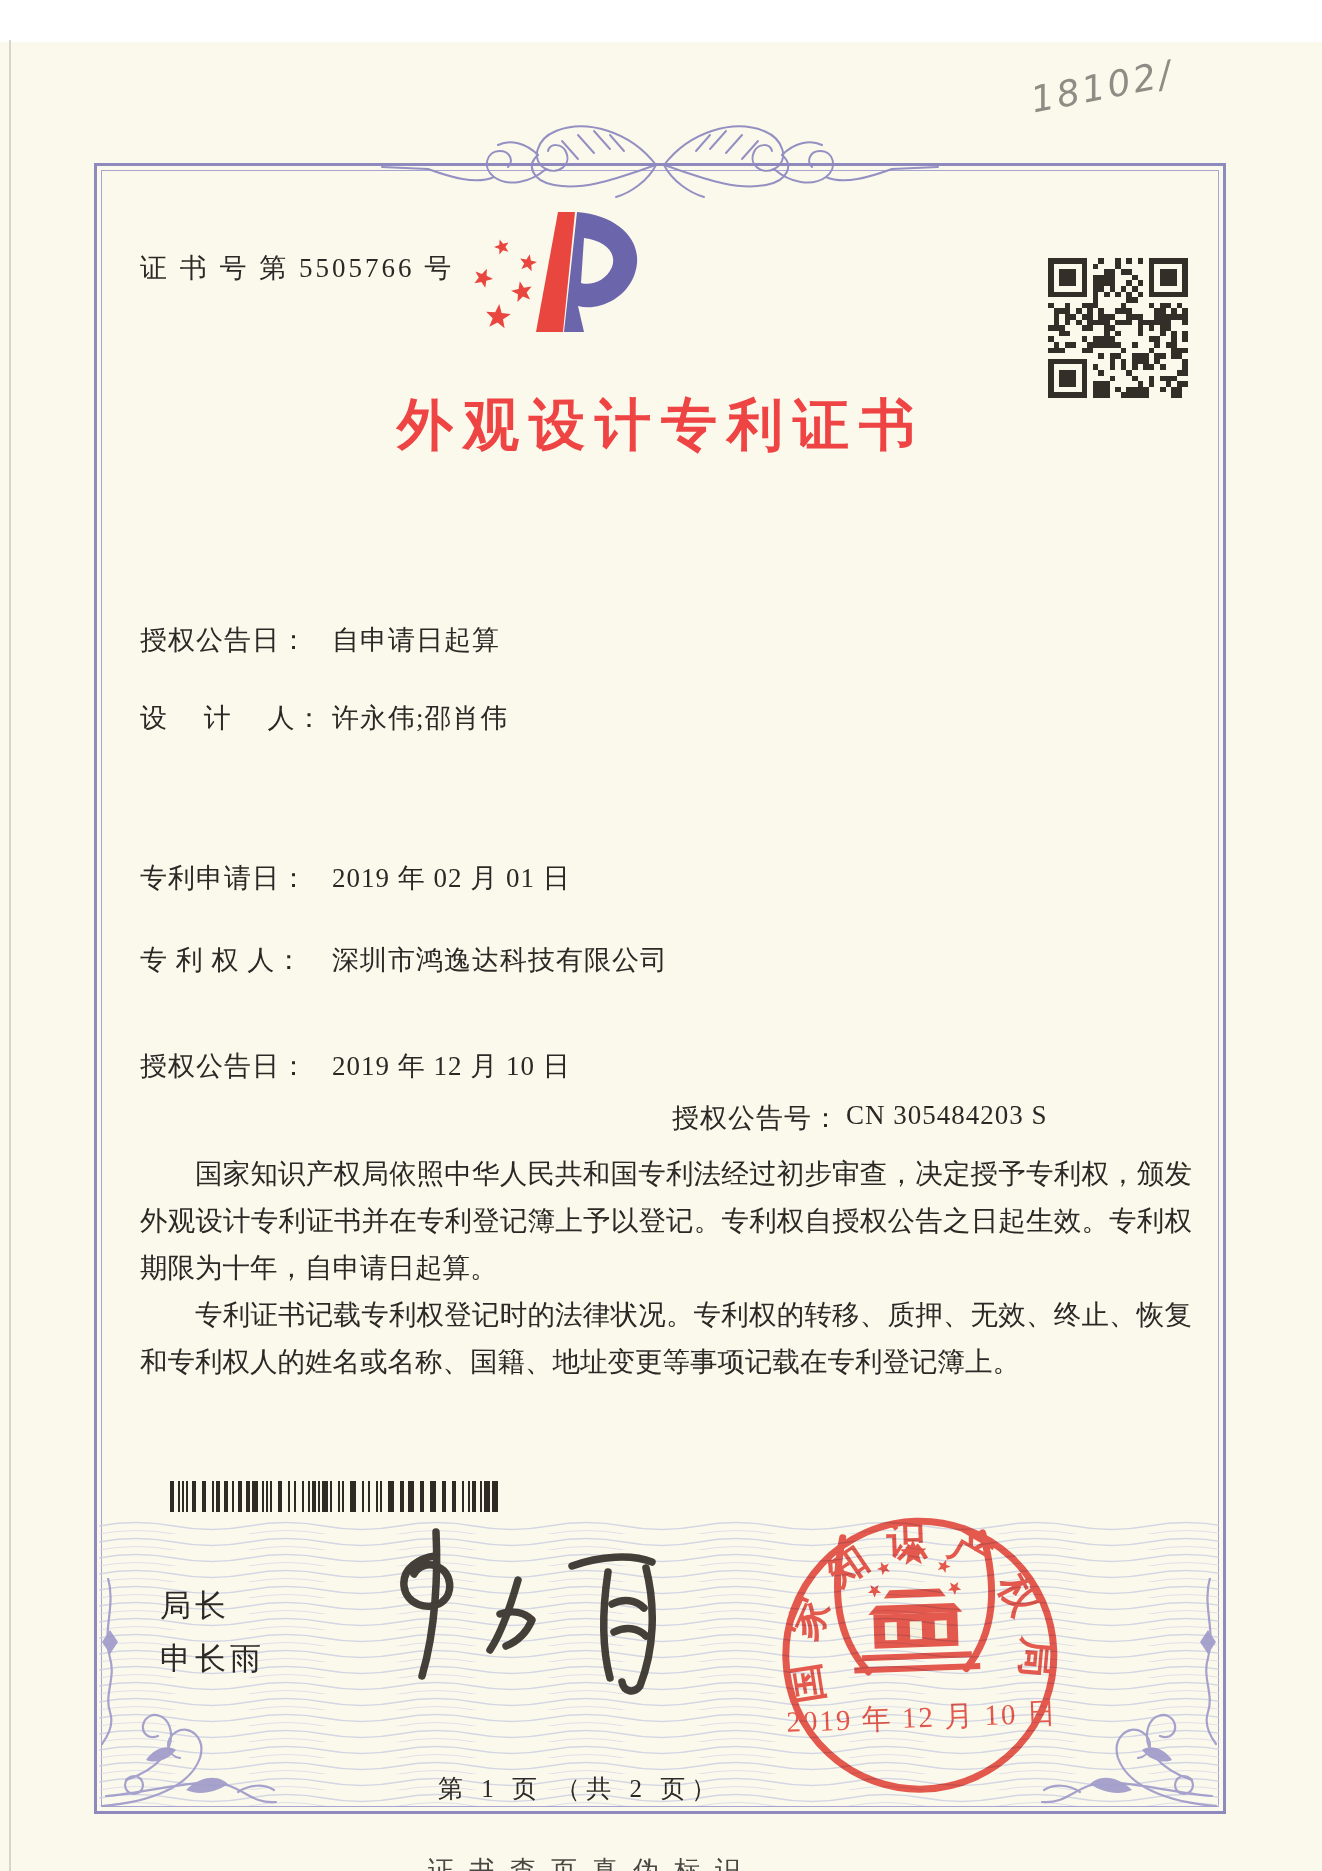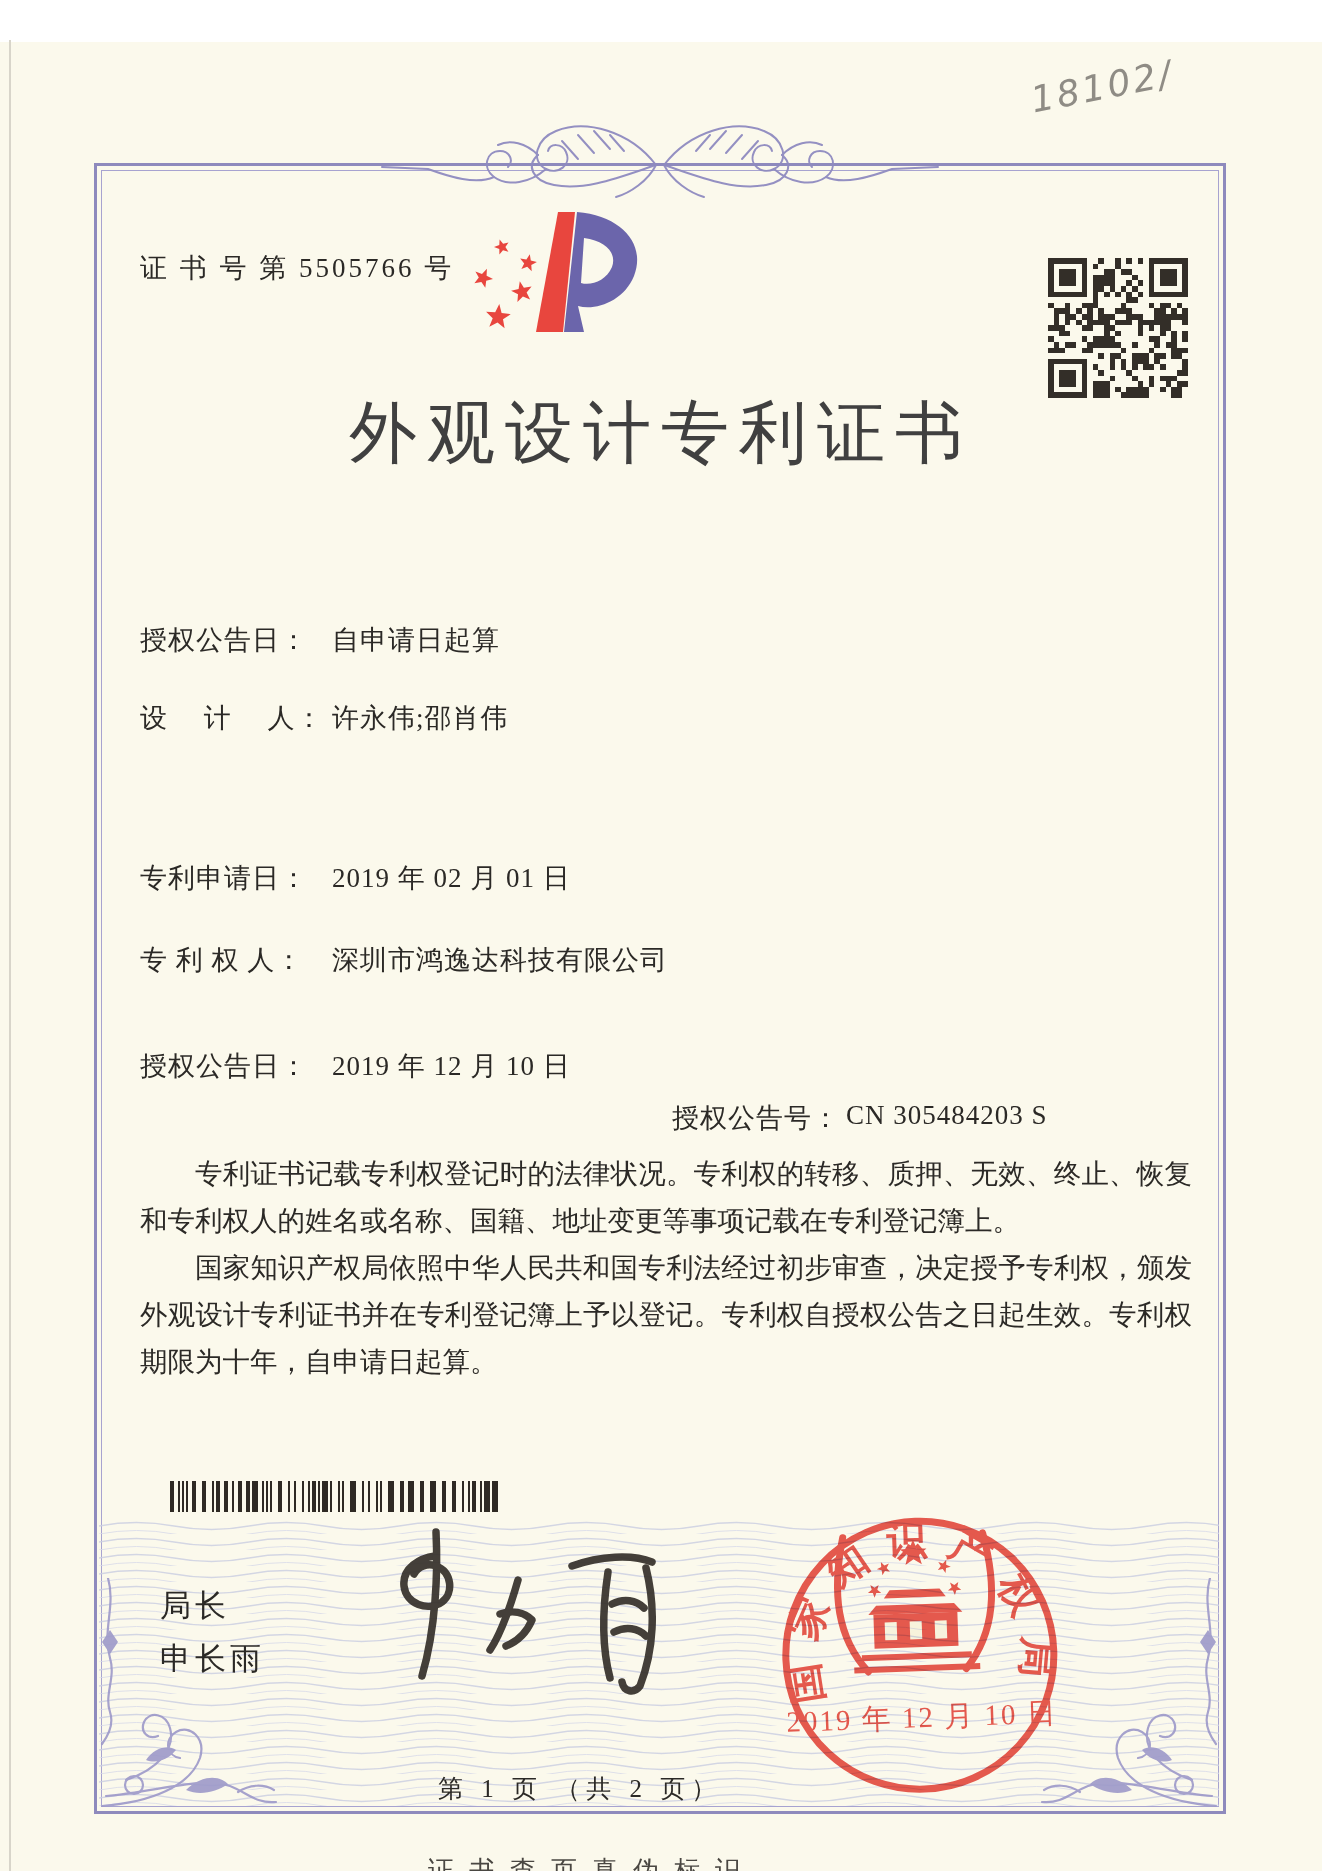--- a/index.html
+++ b/index.html
@@ -27,21 +27,21 @@
   .logo{position:absolute;left:465px;top:200px;}
   .qr{
     position:absolute;left:1048px;top:258px;width:140px;height:140px;
     display:grid;grid-template-columns:repeat(25,1fr);grid-template-rows:repeat(25,1fr);
   }
   .qr div{background:transparent;}
   .qr div.qm{background:#332e28;}
 
   .title{
     position:absolute;left:0;top:388px;width:100%;text-align:center;
-    font-size:68px;font-weight:normal;letter-spacing:10px;color:#404040;
+    font-size:56px;font-weight:bold;letter-spacing:10px;color:#ef4444;
   }
 
   .frow{position:absolute;left:140px;display:flex;font-size:27px;letter-spacing:1px;white-space:nowrap;}
   .frow .lbl{width:192px;flex:none;}
   .frow .val{white-space:nowrap;}
   .addr-val{line-height:41px;}
   .frow2{position:absolute;left:672px;display:flex;font-size:27px;letter-spacing:1px;white-space:nowrap;}
   .frow2 .lbl{margin-right:6px;}
 
   .paras{
@@ -768,22 +768,22 @@
   <div class="frow" style="top:1048px">
     <span class="lbl">授权公告日：</span>
     <span class="val">2019 年 12 月 10 日</span>
   </div>
   <div class="frow2" style="top:1100px">
     <span class="lbl">授权公告号：</span>
     <span class="val">CN 305484203 S</span>
   </div>
 
   <div class="paras">
+    <p>国家知识产权局依照中华人民共和国专利法经过初步审查，决定授予专利权，颁发外观设计专利证书并在专利登记簿上予以登记。专利权自授权公告之日起生效。专利权期限为十年，自申请日起算。</p>
     <p>专利证书记载专利权登记时的法律状况。专利权的转移、质押、无效、终止、恢复和专利权人的姓名或名称、国籍、地址变更等事项记载在专利登记簿上。</p>
-    <p>国家知识产权局依照中华人民共和国专利法经过初步审查，决定授予专利权，颁发外观设计专利证书并在专利登记簿上予以登记。专利权自授权公告之日起生效。专利权期限为十年，自申请日起算。</p>
   </div>
 
   <div class="barcode" id="barcode">
       <div class="bar" style="width: 4px;"></div>
       <div style="width: 4px;"></div>
       <div class="bar" style="width: 2px;"></div>
       <div style="width: 2px;"></div>
       <div class="bar" style="width: 2px;"></div>
       <div style="width: 2px;"></div>
       <div class="bar" style="width: 2px;"></div>

